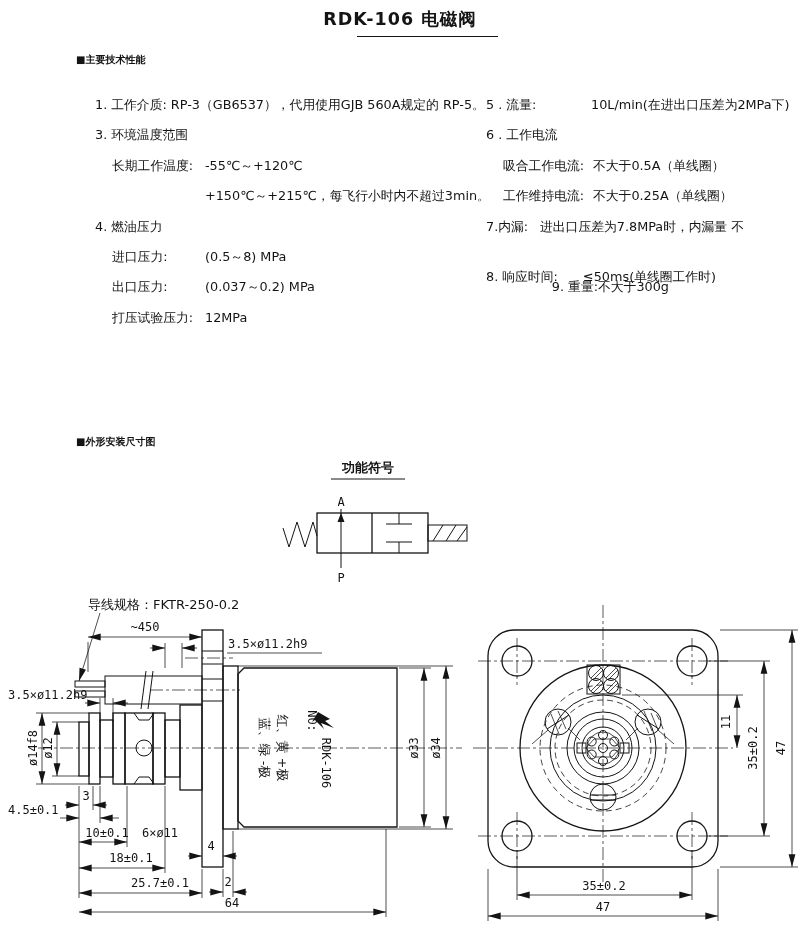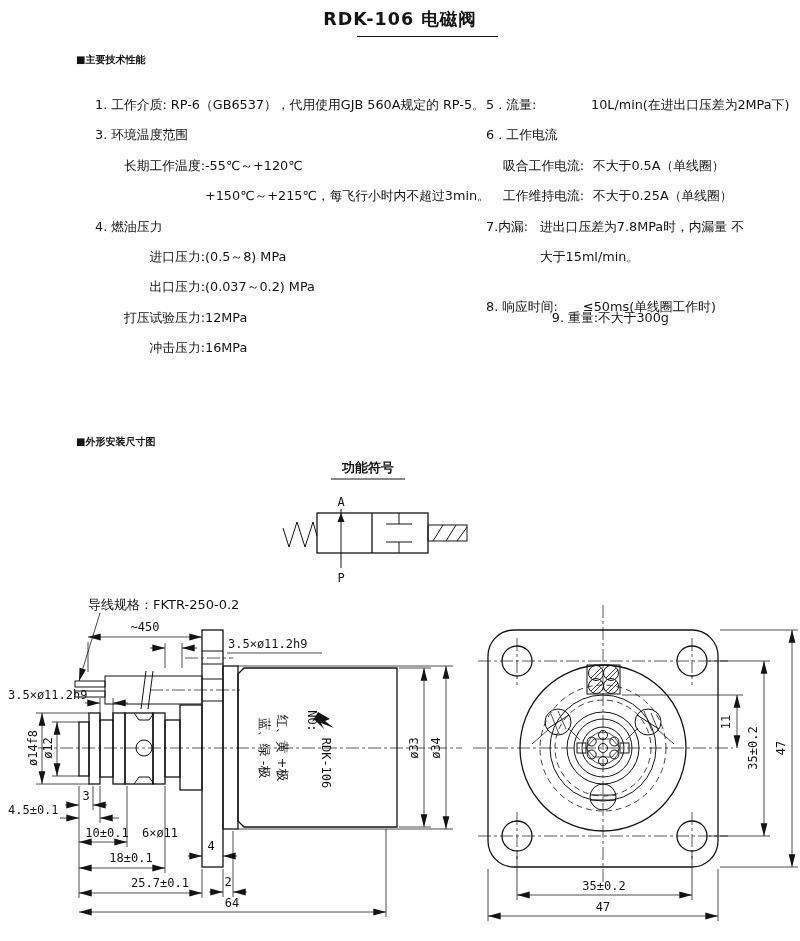--- a/index.html
+++ b/index.html
@@ -11,21 +11,21 @@
                    border-top:1.6px solid #141414;}
   .sec-header{position:absolute;left:76px;font-size:10px;font-weight:bold;white-space:nowrap;}
   #sec-specs{top:53px;}
   #sec-dims{top:435px;}
   .col{position:absolute;top:90px;font-size:12.8px;white-space:nowrap;}
   .col-left{left:95px;}
   .col-right{left:486px;}
   .srow{height:30.4px;line-height:30.4px;}
   .ind{padding-left:17px;}
   .lbl{display:inline-block;}
-  .w93{min-width:93px;text-align:right;} .w105{min-width:105px;} .w90{min-width:90px;}
+  .w93{min-width:93px;} .w105{min-width:105px;} .w90{min-width:90px;}
   .w54{min-width:54px;}  .w97{min-width:97px;margin-top:20px;}  .w112{min-width:112px;text-align:right;}
   svg.drawing{position:absolute;left:0;top:0;width:800px;height:941px;pointer-events:none;}
   
   .ol{fill:none;stroke:#141414;stroke-width:1.3;}
   .md{fill:none;stroke:#141414;stroke-width:1.0;}
   .th{fill:none;stroke:#141414;stroke-width:0.75;}
   .cl{fill:none;stroke:#141414;stroke-width:0.7;stroke-dasharray:13 3 3 3;}
   .dc{fill:none;stroke:#141414;stroke-width:0.8;stroke-dasharray:6 4;}
   text.d{font-family:"DejaVu Sans Mono","DejaVu Sans",monospace;font-size:12px;fill:#141414;}
   text.dz{font-family:"DejaVu Sans",sans-serif;font-size:13px;fill:#141414;}
@@ -35,38 +35,36 @@
 <body>
 
 <div class="page">
 
   <div class="doc-title">RDK-106 电磁阀</div>
   <div class="title-underline"></div>
 
   <div class="sec-header" id="sec-specs">■主要技术性能</div>
 
   <div class="col col-left">
-    <div class="srow"><span>1. 工作介质:  RP-6（GB6537），代用使用GJB 560A规定的 RP-5。</span></div>
+    <div class="srow"><span>1. 工作介质:  RP-3（GB6537），代用使用GJB 560A规定的 RP-5。</span></div>
     <div class="srow"><span>3. 环境温度范围</span></div>
     <div class="srow ind"><span class="lbl w93">长期工作温度:</span><span>-55℃～+120℃</span></div>
     <div class="srow ind"><span class="lbl w93"></span><span>+150℃～+215℃，每飞行小时内不超过3min。</span></div>
     <div class="srow"><span>4. 燃油压力</span></div>
     <div class="srow ind"><span class="lbl w93">进口压力:</span><span>(0.5～8) MPa</span></div>
     <div class="srow ind"><span class="lbl w93">出口压力:</span><span>(0.037～0.2) MPa</span></div>
     <div class="srow ind"><span class="lbl w93">打压试验压力:</span><span>12MPa</span></div>
-    <div class="srow ind"><span class="lbl w93">冲击压力:</span><span>16MPa</span></div>
   </div>
 
   <div class="col col-right">
     <div class="srow"><span class="lbl w105">5 . 流量:</span><span>10L/min(在进出口压差为2MPa下)</span></div>
     <div class="srow"><span>6 . 工作电流</span></div>
     <div class="srow ind"><span class="lbl w90">吸合工作电流:</span><span>不大于0.5A（单线圈）</span></div>
     <div class="srow ind"><span class="lbl w90">工作维持电流:</span><span>不大于0.25A（单线圈）</span></div>
     <div class="srow"><span class="lbl w54">7.内漏:</span><span>进出口压差为7.8MPa时，内漏量 不</span></div>
-    <div class="srow"><span class="lbl w54"></span><span>大于15ml/min。</span></div>
     <div class="srow"><span class="lbl w97">8. 响应时间:</span><span>≤50ms(单线圈工作时)</span></div>
     <div class="srow"><span class="lbl w112">9. 重量:</span><span>不大于300g</span></div>
   </div>
 
   <div class="sec-header" id="sec-dims">■外形安装尺寸图</div>
 
   <svg class="drawing" viewBox="0 0 800 941">
     <defs>
       <marker id="arr" viewBox="0 0 14 10" refX="13.2" refY="5" markerWidth="14" markerHeight="10" markerUnits="userSpaceOnUse" orient="auto-start-reverse">
         <path d="M0.5,1.6 L13.2,5 L0.5,8.4 Z" fill="#141414"></path>

